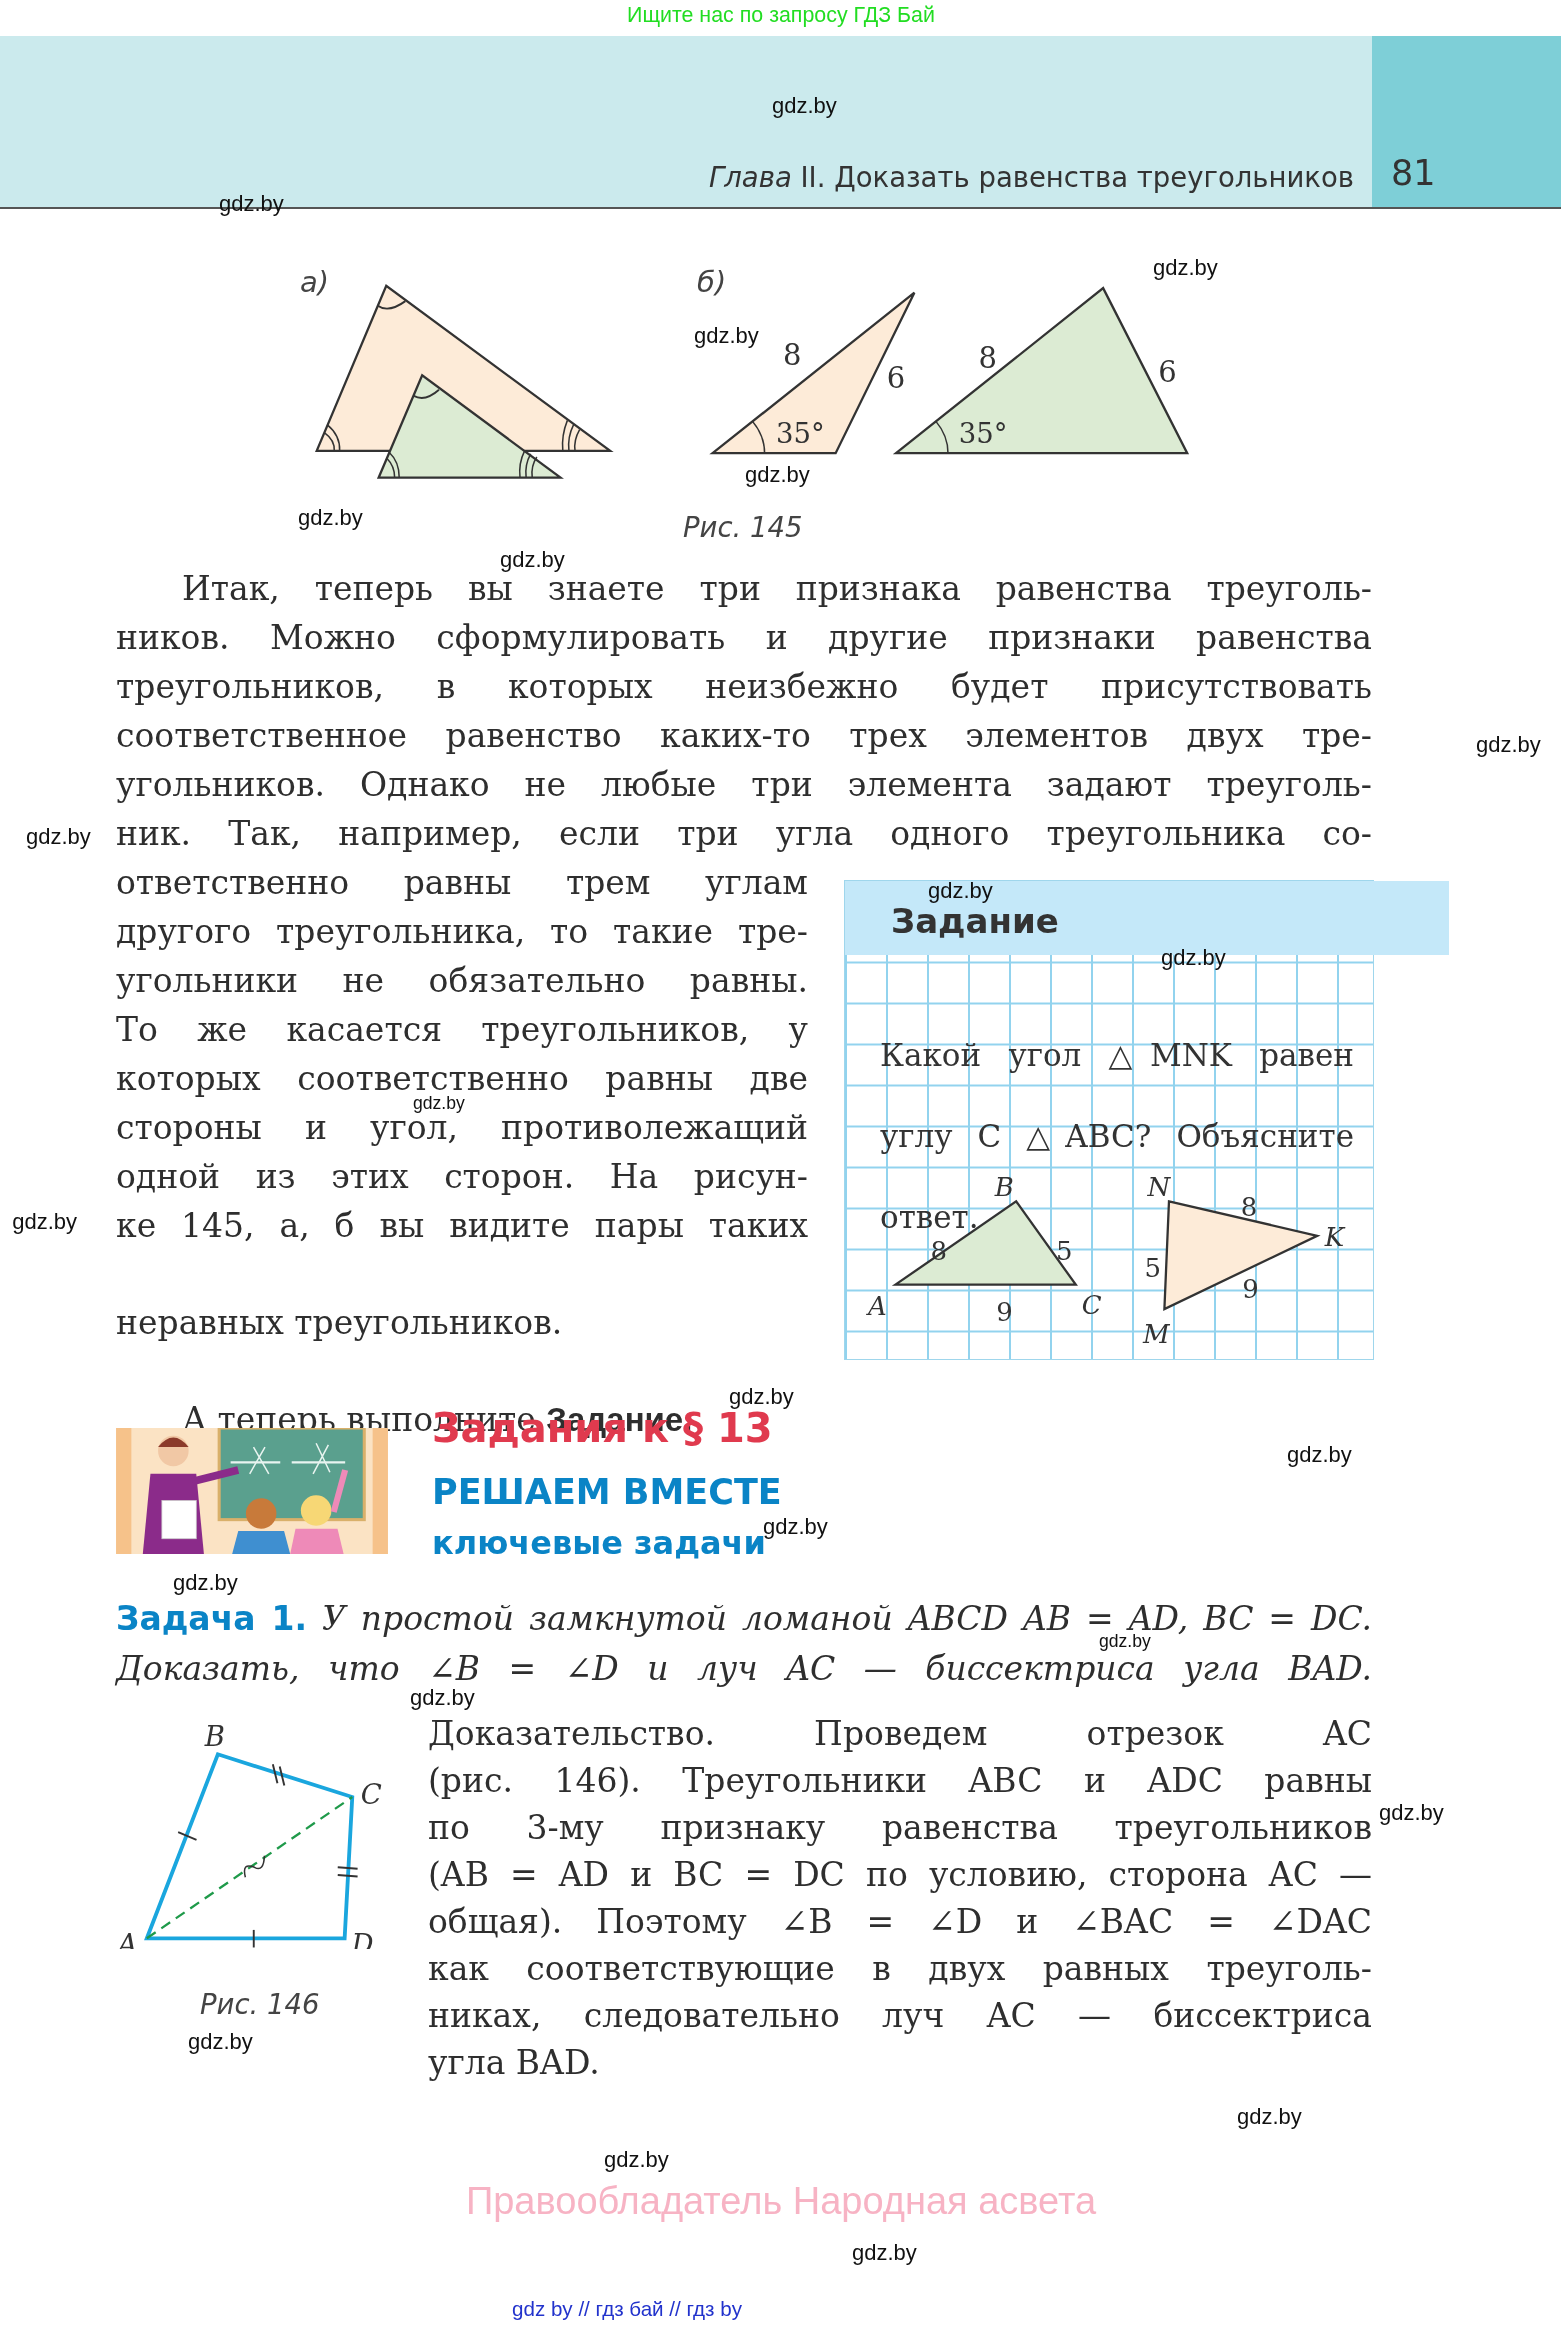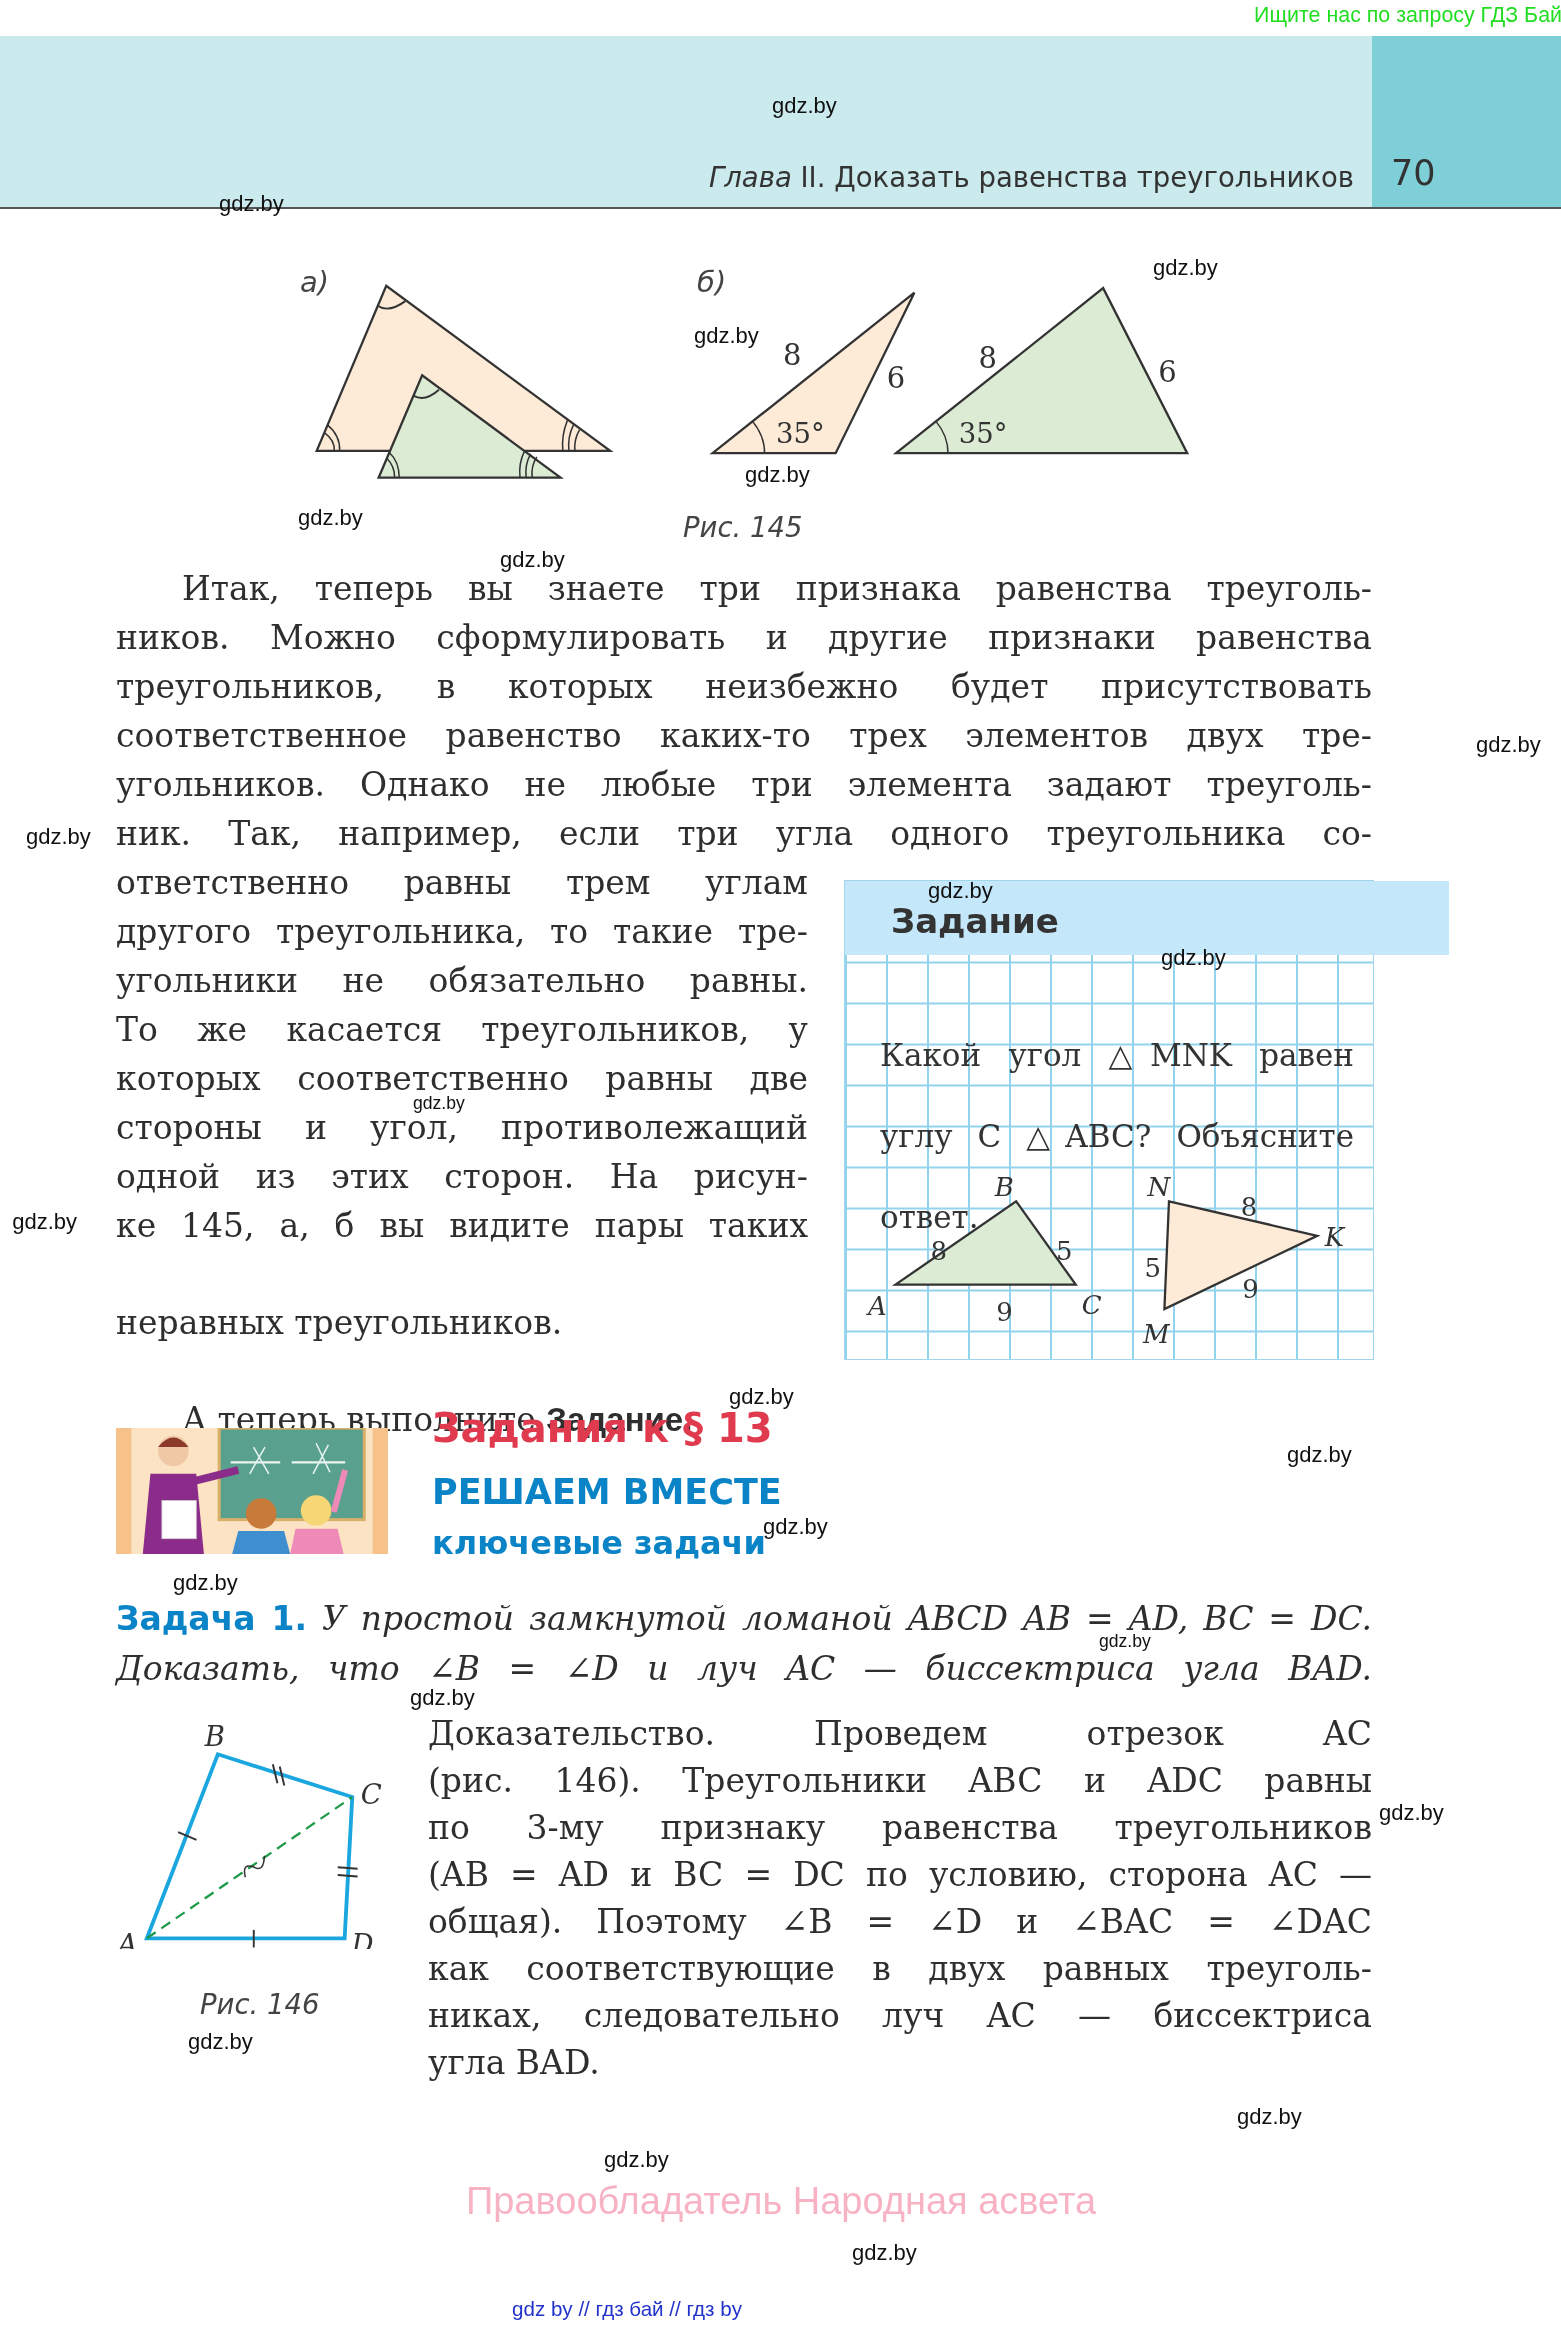--- a/index.html
+++ b/index.html
@@ -1,19 +1,19 @@
 <!DOCTYPE html>
 <html style="font-size:12.2px"><head>
 <meta charset="utf-8">
 <style>
   html,body{margin:0;padding:0;}
   body{width:1562px;height:2330px;position:relative;background:#ffffff;overflow:hidden;font-family:"DejaVu Serif",serif;color:#2e2e2e;}
   .abs{position:absolute;}
   .wm{position:absolute;font-family:"Liberation Sans",sans-serif;font-size:22px;color:#111;white-space:nowrap;}
-  .top-promo{position:absolute;top:3.1px;left:0;width:1562px;text-align:right;font-family:"Liberation Sans",sans-serif;font-size:21.4px;color:#22dd22;}
+  .top-promo{position:absolute;top:3.1px;left:0;width:1562px;text-align:center;font-family:"Liberation Sans",sans-serif;font-size:21.4px;color:#22dd22;}
   .header-band{position:absolute;left:0;top:36px;width:1372px;height:172px;background:#cbeaed;}
   .header-num-box{position:absolute;left:1372px;top:36px;width:190px;height:172px;background:#7ecfd7;}
   .header-rule{position:absolute;left:0;top:207px;width:1562px;height:2.3px;background:#555;}
   .chapter-title{position:absolute;top:161px;right:208px;font-family:"DejaVu Sans",sans-serif;font-size:27.5px;color:#333;white-space:nowrap;}
   .chapter-title i{text-align:center;}
   .page-num{position:absolute;left:1391px;top:153px;font-family:"DejaVu Sans",sans-serif;font-size:35px;color:#333;}
   .fig-label{position:absolute;font-family:"DejaVu Sans",sans-serif;font-style:italic;font-size:29px;color:#444;}
   .caption{position:absolute;font-family:"DejaVu Sans",sans-serif;font-style:italic;font-size:27.5px;color:#444;}
   .para{position:absolute;font-size:33px;line-height:49px;text-align:justify;color:#2e2e2e;}
   .para .line{display:block;text-align:justify;text-align-last:justify;white-space:nowrap;}
@@ -43,21 +43,21 @@
 </style>
 </head>
 <body>
 
 <div class="top-promo">Ищите нас по запросу ГДЗ Бай</div>
 
 <div class="header-band"></div>
 <div class="header-num-box"></div>
 <div class="header-rule"></div>
 <div class="chapter-title"><i>Глава</i><span> II. Доказать равенства треугольников</span></div>
-<div class="page-num">70</div>
+<div class="page-num">81</div>
 
 <div class="fig-label" style="left:300px;top:265px;">а)</div>
 <div class="fig-label" style="left:697px;top:265px;">б)</div>
 <svg class="abs" style="left:0;top:0;" width="1562" height="535" viewBox="0 0 2043 700">
 
   <polygon points="414,590 505,374 798,590" fill="#fdebd8" stroke="#333" stroke-width="3"></polygon>
 
   <path d="M494,400 Q508,410 530,394" fill="none" stroke="#333" stroke-width="2.5"></path>
   <path d="M428,556 Q445,570 444,590" fill="none" stroke="#333" stroke-width="2"></path>
   <path d="M424,566 Q438,576 437,590" fill="none" stroke="#333" stroke-width="2"></path>

